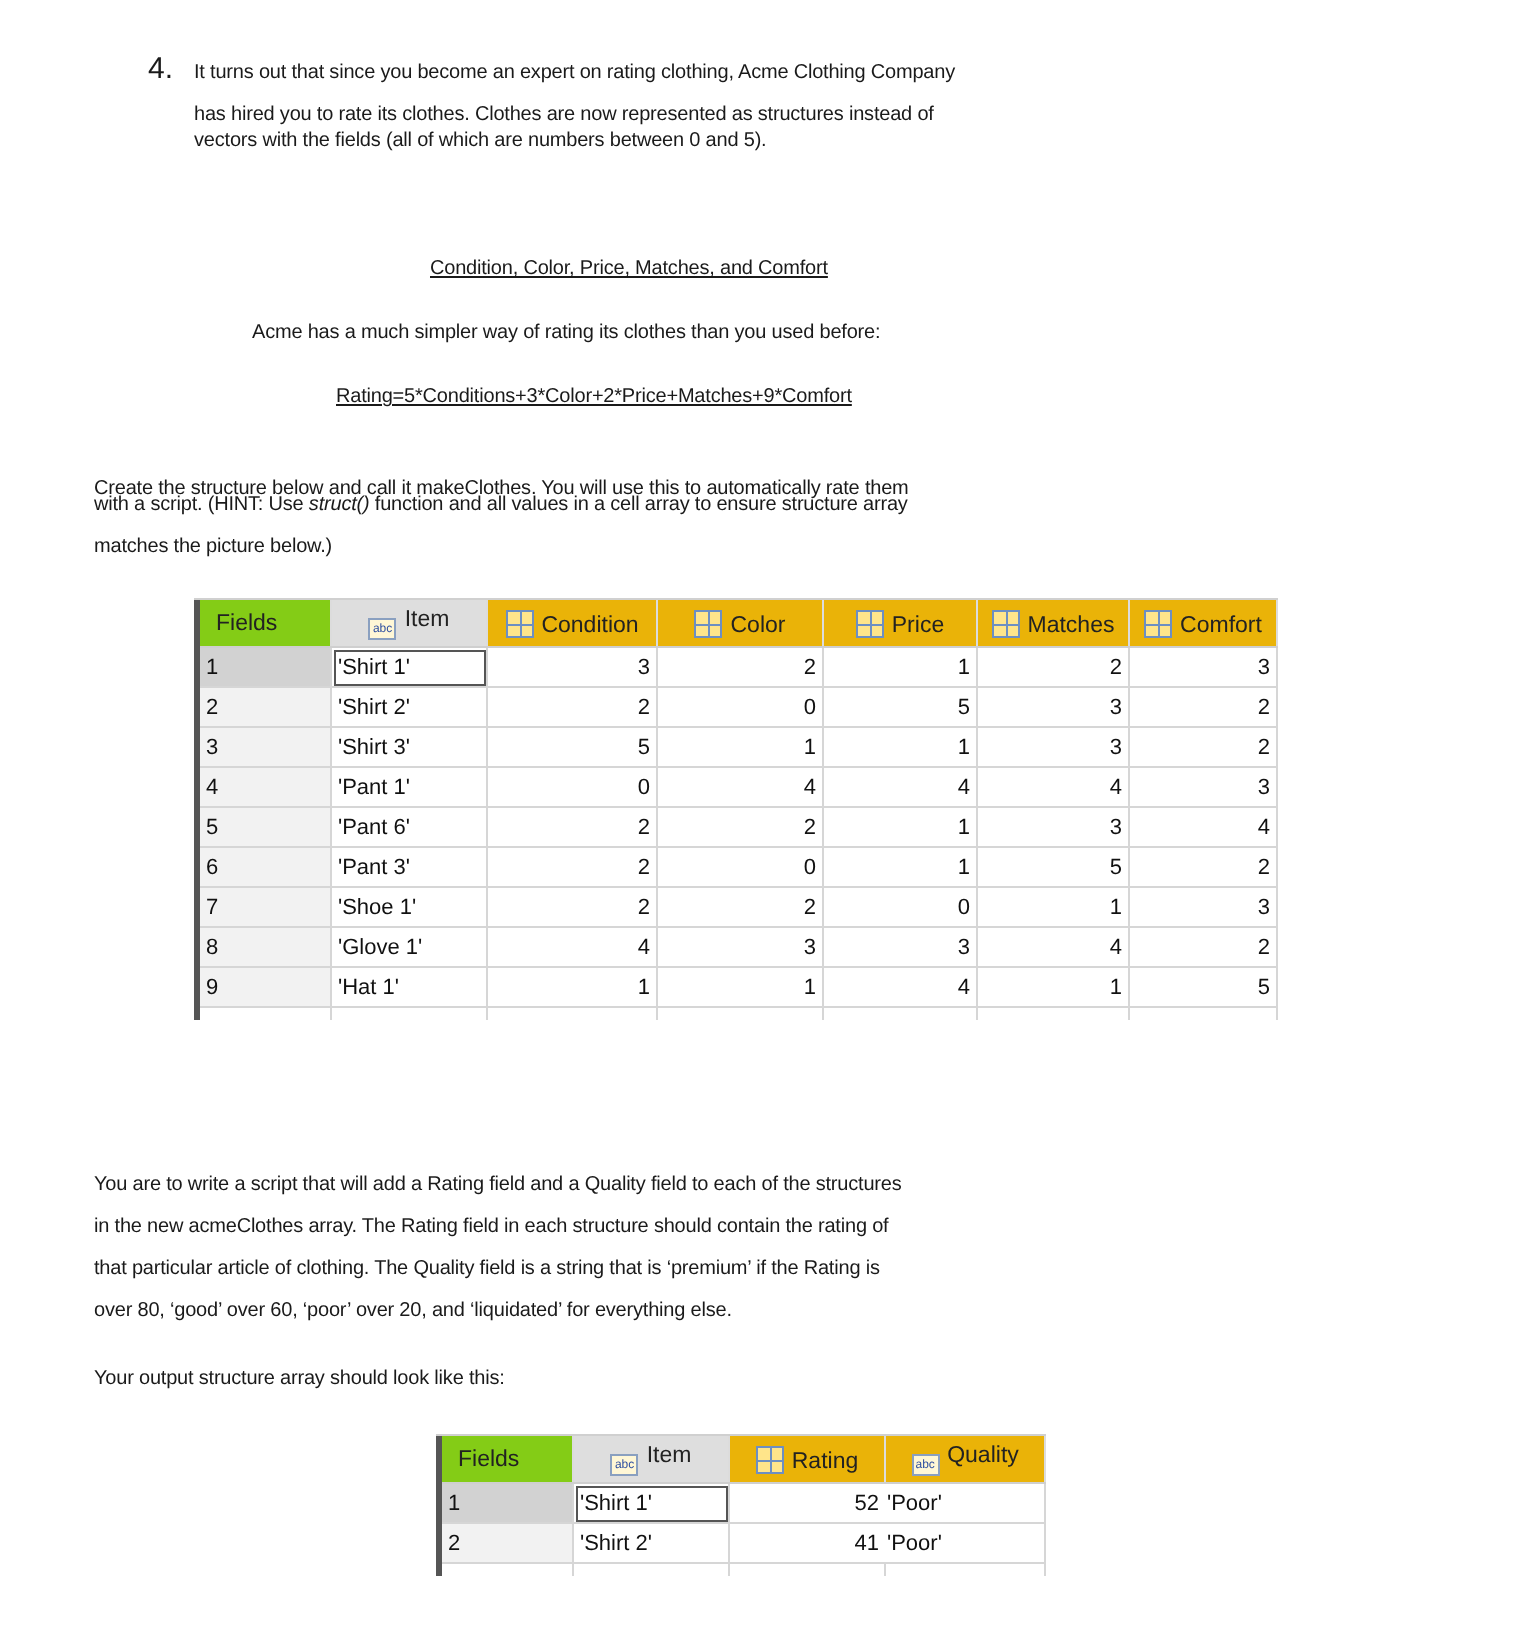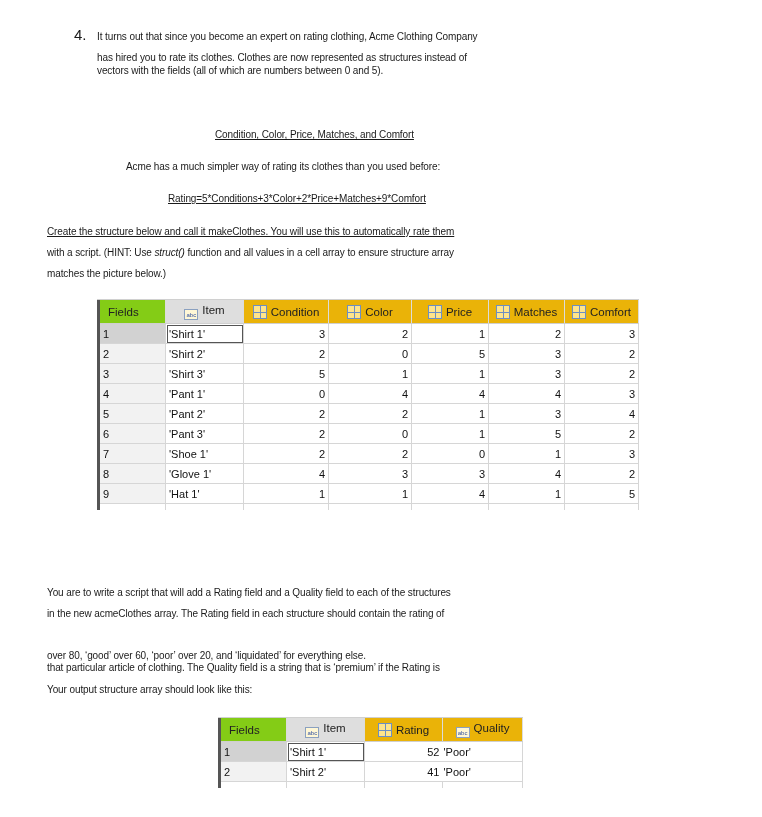--- a/index.html
+++ b/index.html
@@ -41,21 +41,21 @@
 
 <div class="num">4.</div>
 <div class="p" style="left:97px; top:26px;">It turns out that since you become an expert on rating clothing, Acme Clothing Company</div>
 <div class="p" style="left:97px; top:47px;">has hired you to rate its clothes. Clothes are now represented as structures instead of</div>
 <div class="p" style="left:97px; top:60px;text-align:right;">vectors with the fields (all of which are numbers between 0 and 5).</div>
 
 <div class="p" style="left:215px; top:124px;"><span class="u">Condition, Color, Price, Matches, and Comfort</span></div>
 <div class="p" style="left:126px; top:156px;text-align:center;">Acme has a much simpler way of rating its clothes than you used before:</div>
 <div class="p" style="left:168px; top:188px;"><span class="u">Rating=5*Conditions+3*Color+2*Price+Matches+9*Comfort</span></div>
 
-<div class="p" style="left:47px; top:221px;text-decoration:underline;">Create the structure below and call it makeClothes. You will use this to automatically rate them</div>
+<div class="p" style="left:47px; top:234px;">Create the structure below and call it makeClothes. You will use this to automatically rate them</div>
 <div class="p" style="left:47px; top:242px;"><span>with a script. (HINT: Use </span><em>struct()</em><span> function and all values in a cell array to ensure structure array</span></div>
 <div class="p" style="left:47px; top:263px;">matches the picture below.)</div>
 
 <div class="ml" style="left:97px; top:299px;">
   <table>
     <colgroup>
       <col style="width:67px">
         <col style="width:78px">
         <col style="width:85px">
         <col style="width:83px">
@@ -106,21 +106,21 @@
         <td class="idx">4</td>
         <td class="s">'Pant 1'</td>
         <td class="r">0</td>
         <td class="r">4</td>
         <td class="r">4</td>
         <td class="r">4</td>
         <td class="r">3</td>
       </tr>
       <tr>
         <td class="idx">5</td>
-        <td class="s">'Pant 2'</td>
+        <td class="s">'Pant 6'</td>
         <td class="r">2</td>
         <td class="r">2</td>
         <td class="r">1</td>
         <td class="r">3</td>
         <td class="r">4</td>
       </tr>
       <tr>
         <td class="idx">6</td>
         <td class="s">'Pant 3'</td>
         <td class="r">2</td>
@@ -164,21 +164,21 @@
           <td></td>
           <td></td>
           <td></td>
       </tr>
     </tbody>
   </table>
 </div>
 
 <div class="p" style="left:47px; top:582px;">You are to write a script that will add a Rating field and a Quality field to each of the structures</div>
 <div class="p" style="left:47px; top:603px;">in the new acmeClothes array. The Rating field in each structure should contain the rating of</div>
-<div class="p" style="left:47px; top:657px;text-align:center;">that particular article of clothing. The Quality field is a string that is ‘premium’ if the Rating is</div>
+<div class="p" style="left:47px; top:624px;text-align:center;">that particular article of clothing. The Quality field is a string that is ‘premium’ if the Rating is</div>
 <div class="p" style="left:47px; top:645px;">over 80, ‘good’ over 60, ‘poor’ over 20, and ‘liquidated’ for everything else.</div>
 <div class="p" style="left:47px; top:679px;">Your output structure array should look like this:</div>
 
 <div class="ml" style="left:218px; top:717px;">
   <table>
     <colgroup>
       <col style="width:67px">
         <col style="width:78px">
         <col style="width:78px">
         <col style="width:80px">

